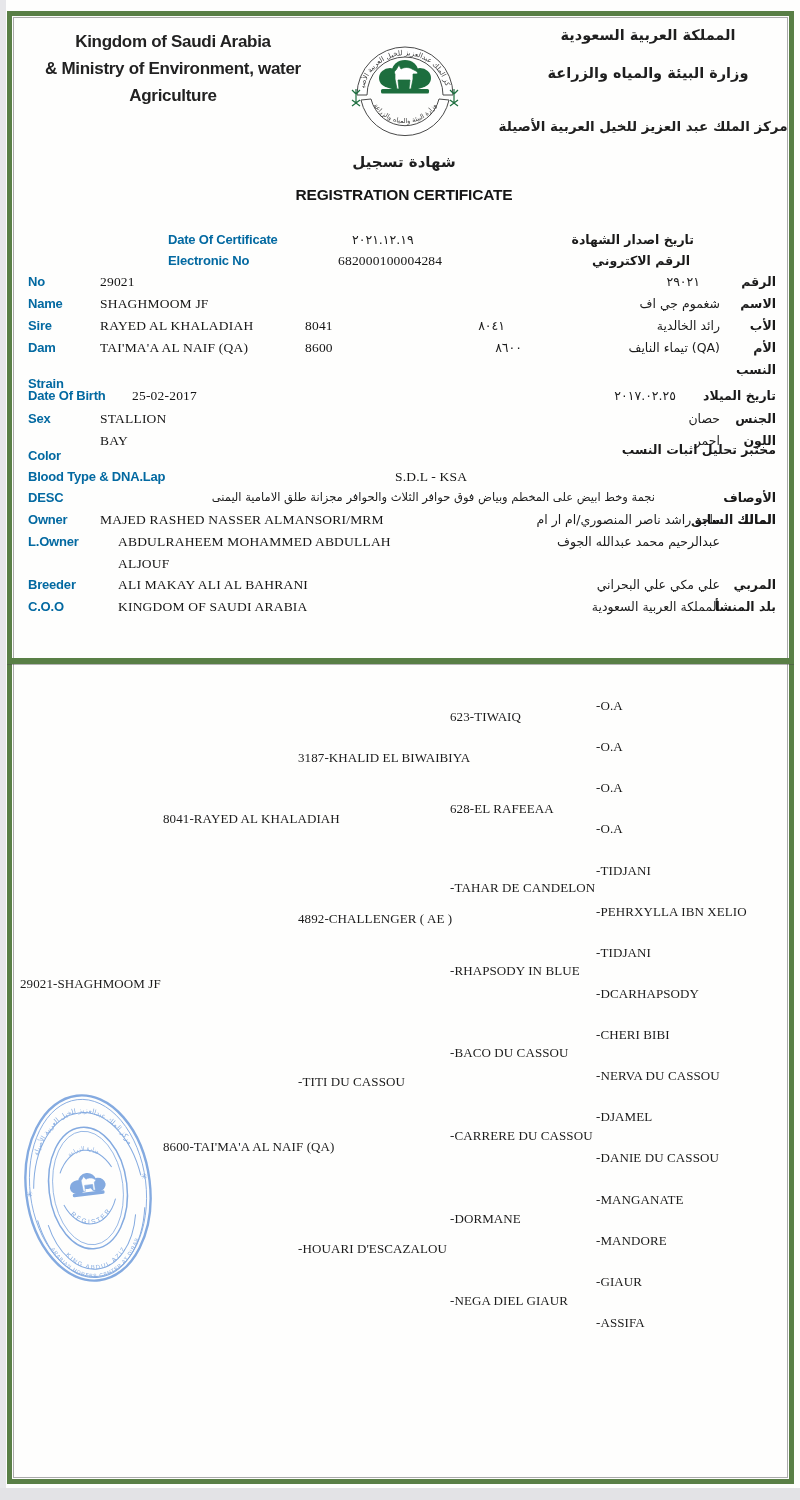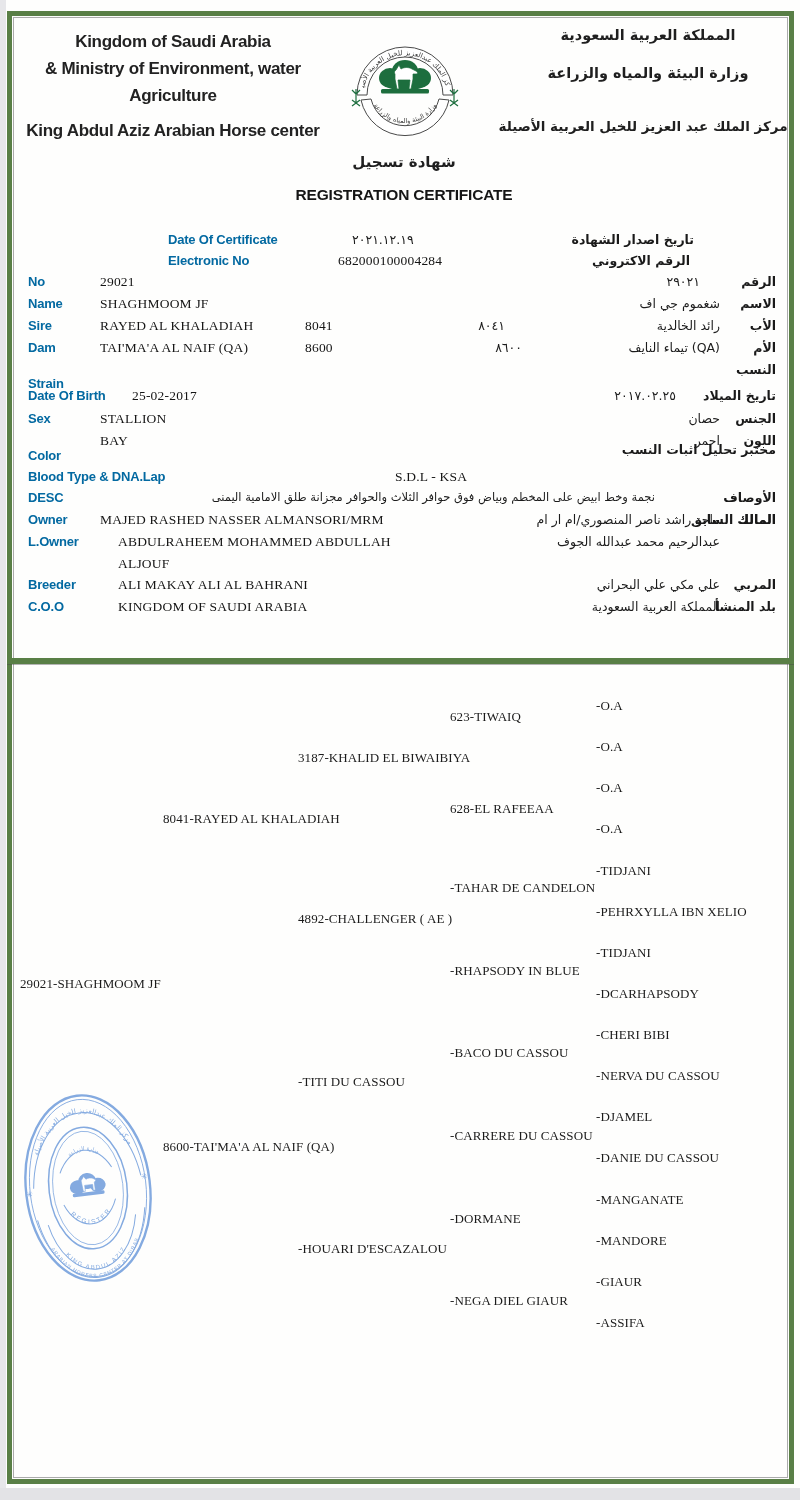--- a/index.html
+++ b/index.html
@@ -33,21 +33,20 @@
   <div class="outer-box">
     <div class="inner-line"></div>
   </div>
   <div class="divider"></div>
 
   <div class="abs en-head" style="left:22px;top:28px;width:302px;text-align:center;line-height:27px;white-space:normal;">
     <div>Kingdom of Saudi Arabia</div>
     <div>&amp; Ministry of Environment, water</div>
     <div>Agriculture</div>
   </div>
-  <div class="abs en-head" style="left:12px;top:121px;width:322px;text-align:center;">King Abdul Aziz Arabian Horse center</div>
 
   <div class="abs ar ar-head" style="left:500px;top:27px;width:296px;text-align:center;">المملكة العربية السعودية</div>
   <div class="abs ar ar-head" style="left:500px;top:65px;width:296px;text-align:center;">وزارة البيئة والمياه والزراعة</div>
   <div class="abs ar ar-head" style="left:490px;top:118px;width:306px;text-align:center;font-size:13.5px;">مركز الملك عبد العزيز للخيل العربية الأصيلة</div>
 
   <svg class="abs" style="left:350px;top:24px;" width="110" height="126" viewBox="0 0 110 126">
 
     <path d="M 7 71 A 48 48 0 1 1 103 71 L 93 71 A 38 38 0 1 0 17 71 Z" fill="#ffffff" stroke="#4a4a4a" stroke-width="1"></path>
 
     <path d="M 11 76 A 45 45 0 0 0 99 76 L 89 75 A 35 35 0 0 1 21 75 Z" fill="#ffffff" stroke="#4a4a4a" stroke-width="1"></path>

